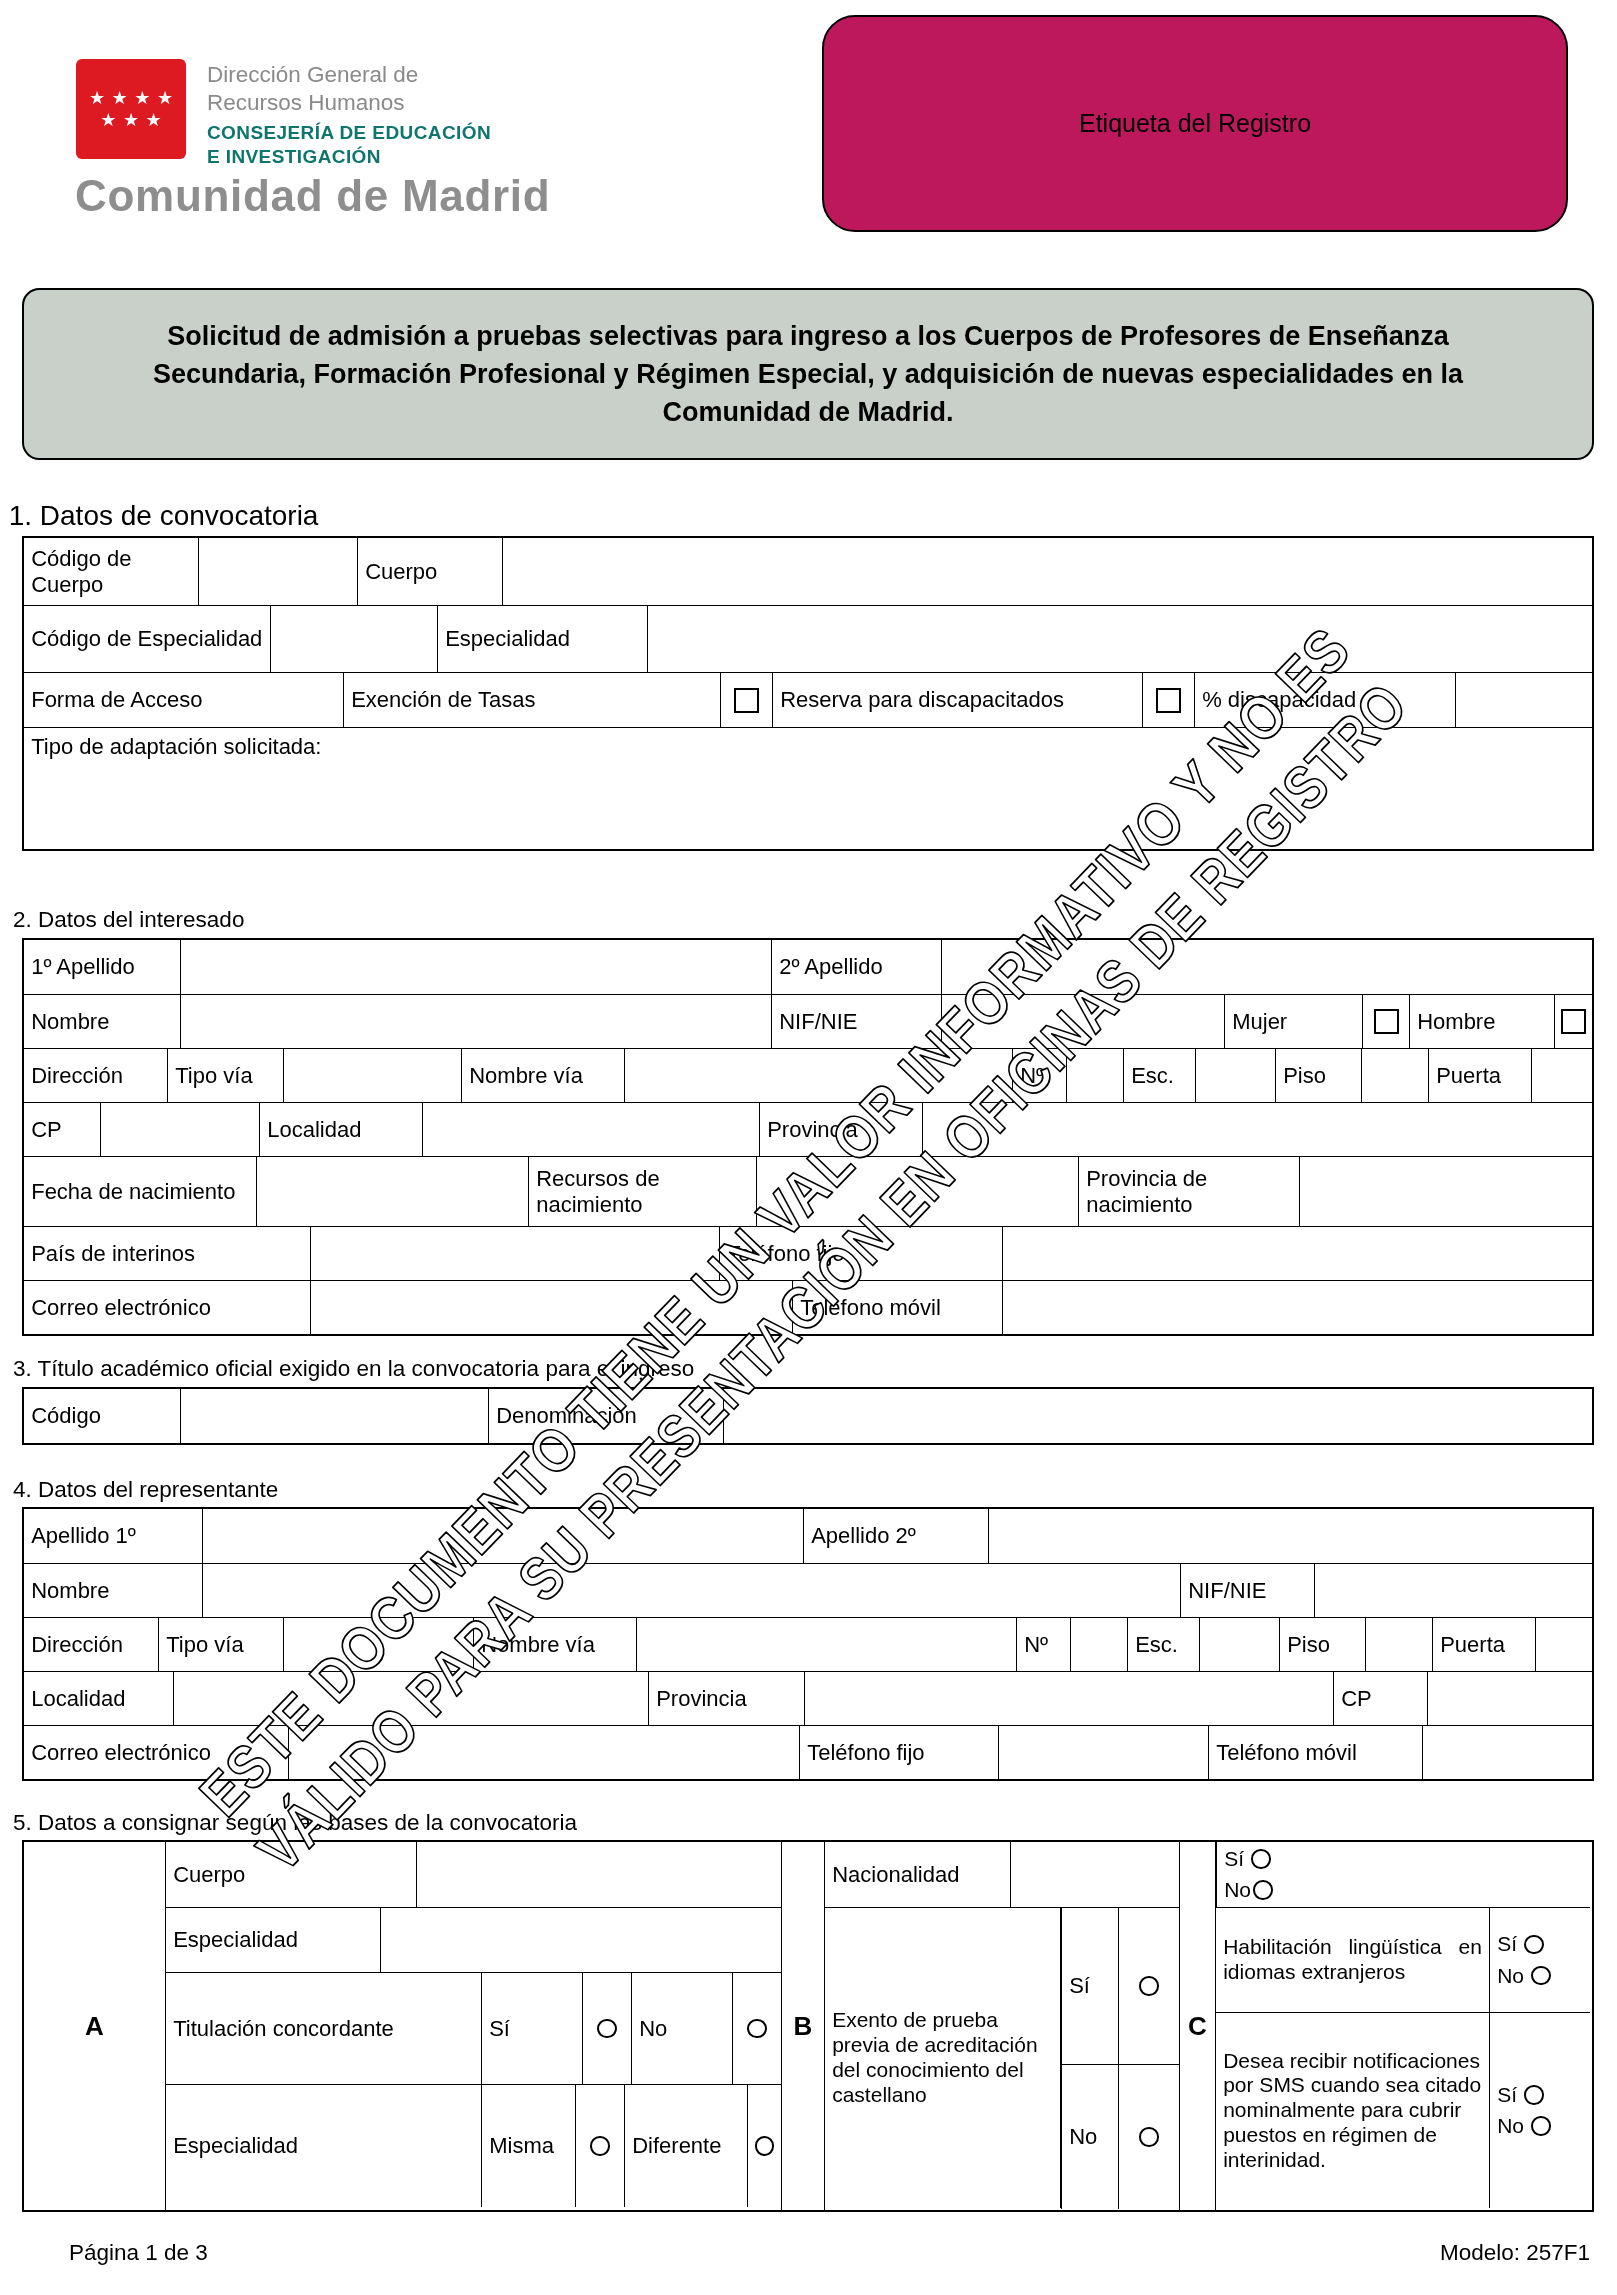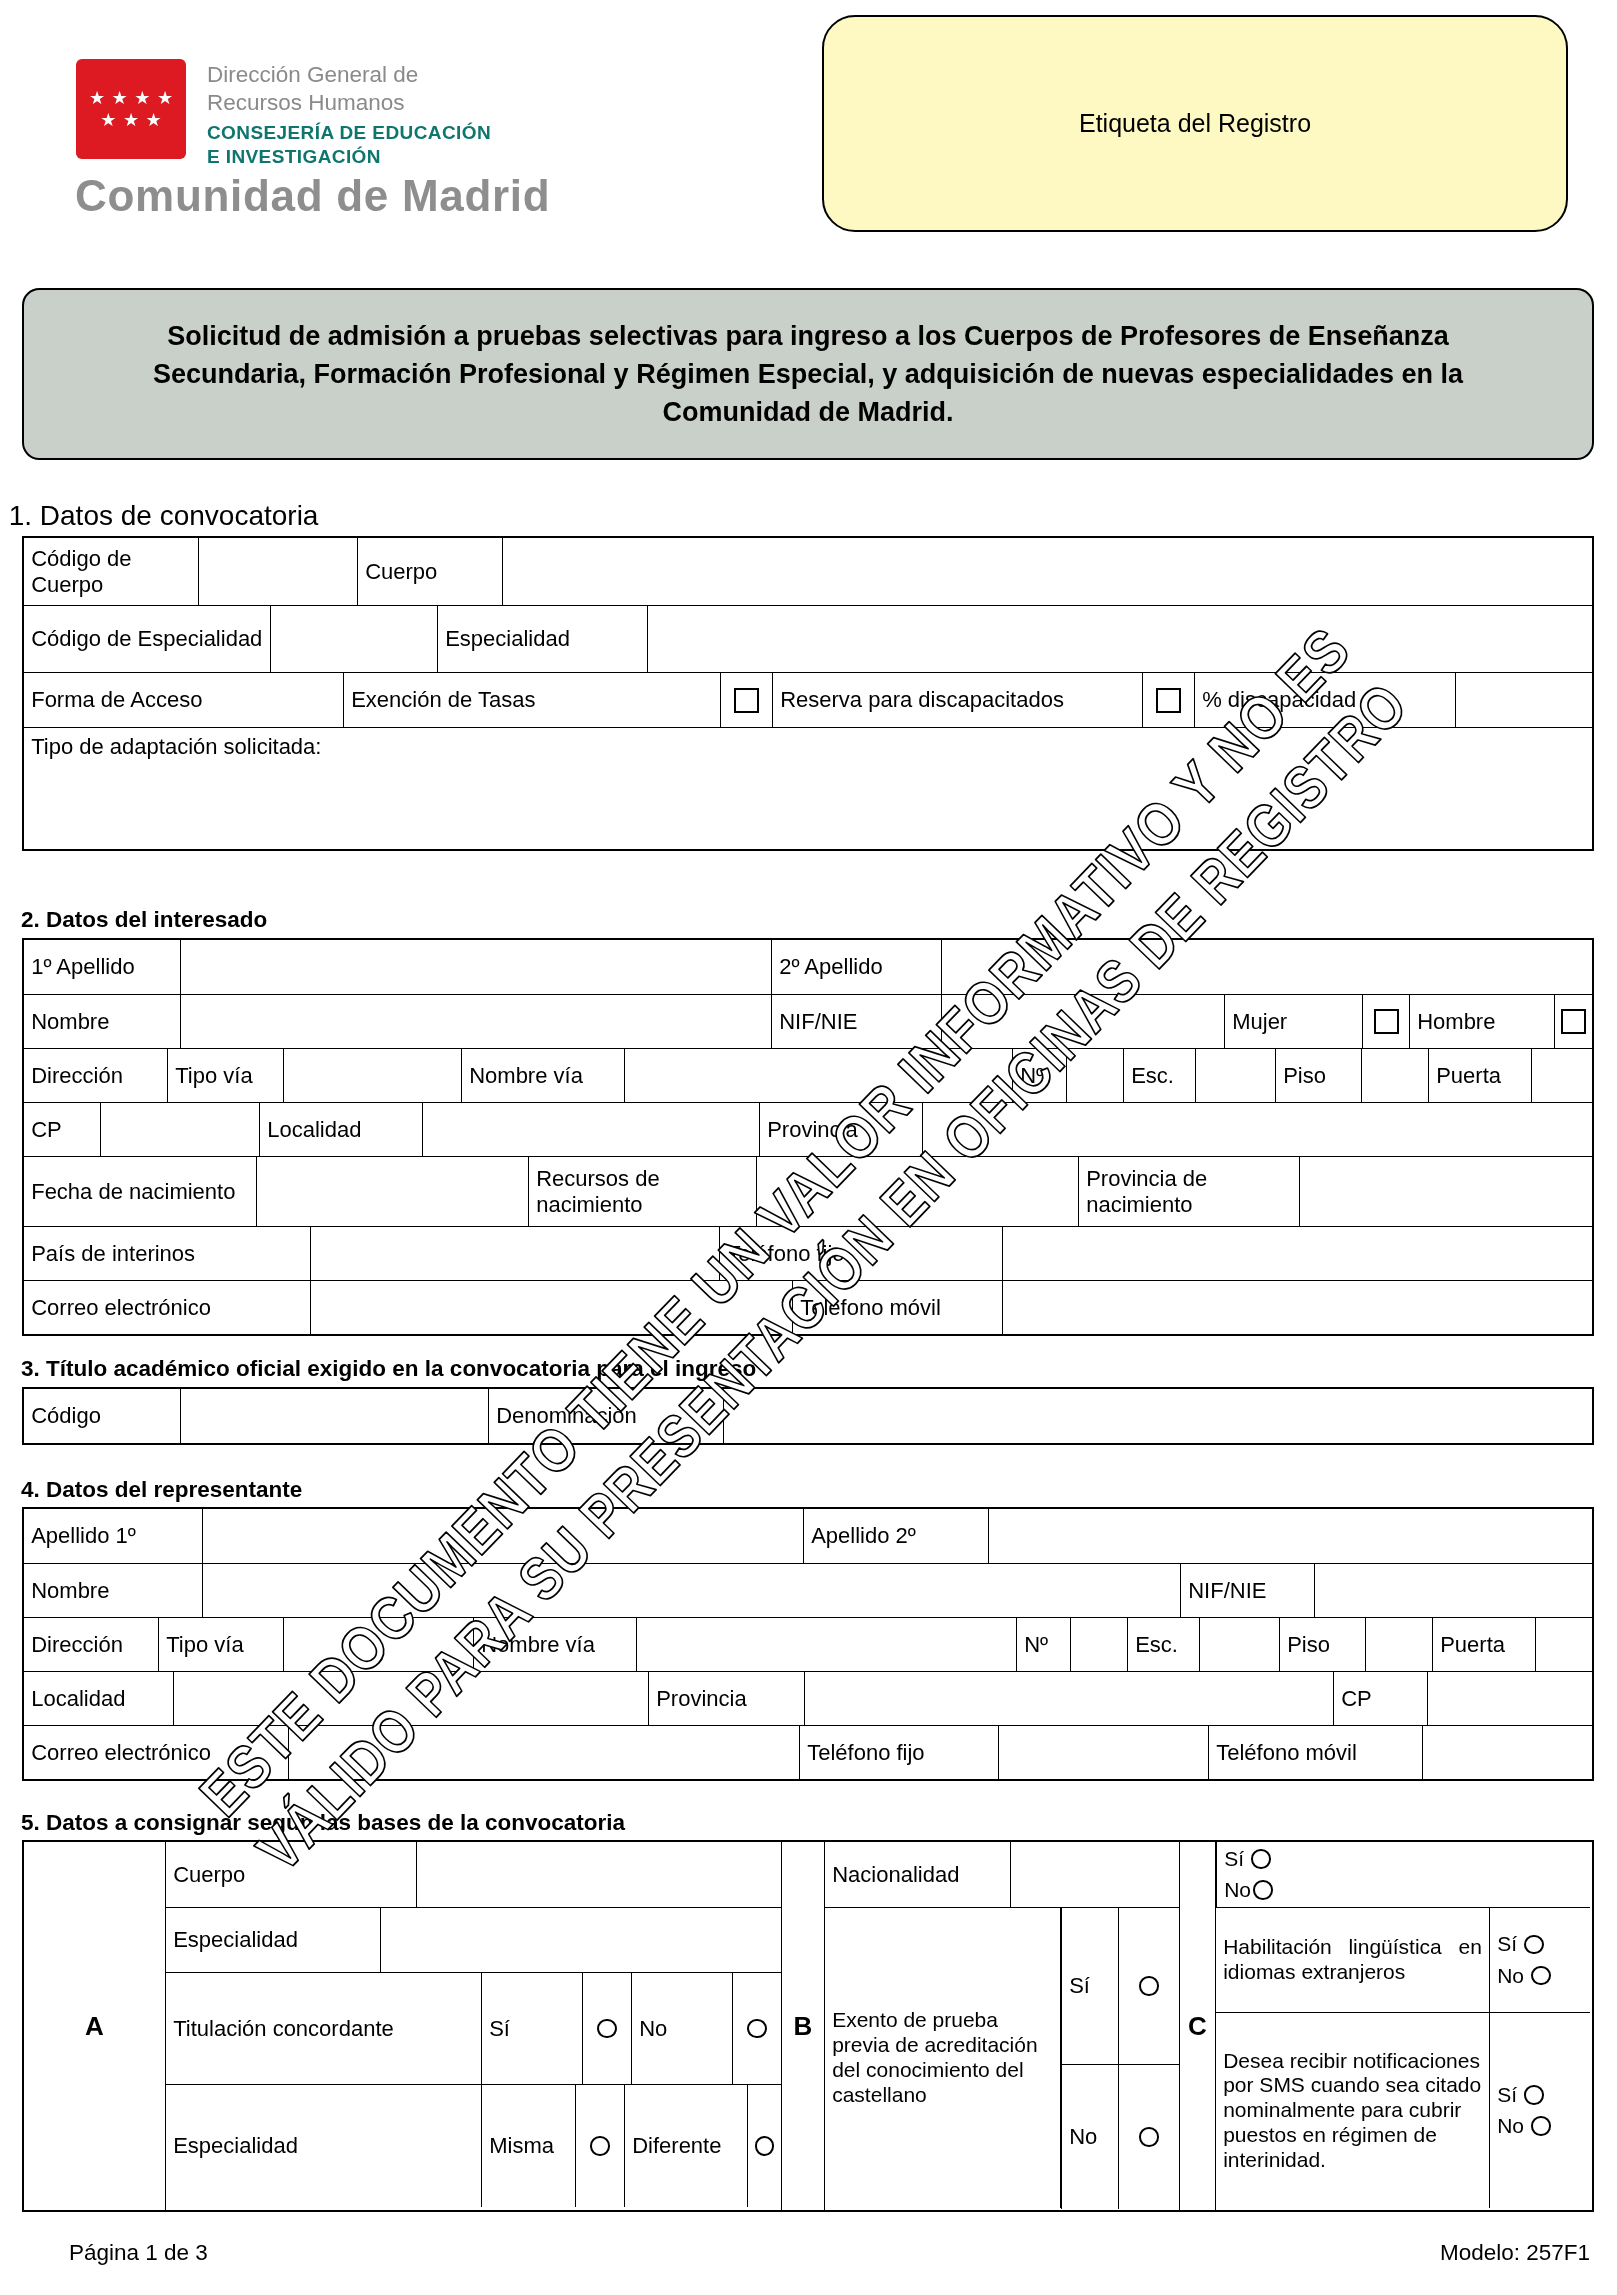--- a/index.html
+++ b/index.html
@@ -8,26 +8,26 @@
   .page{position:relative;width:1617px;height:2295px;background:#fff;font-family:"Liberation Sans",sans-serif;color:#000;overflow:hidden;}
 
   
   .logo-flag{position:absolute;left:76px;top:59px;width:110px;height:100px;background:#dd1a22;border-radius:5.8px;display:flex;flex-direction:column;align-items:center;justify-content:center;}
   .stars{color:#fff;font-size:18px;letter-spacing:6.5px;text-indent:6.5px;line-height:22.5px;text-align:center;}
   .dept{position:absolute;left:207px;top:61px;}
   .dept .g{font-size:22.5px;color:#8a8a8a;line-height:27.5px;}
   .dept .d{font-size:19px;font-weight:bold;color:#0f766e;line-height:24px;letter-spacing:0.4px;}
   .dept .sp{height:5px;}
   .brand{position:absolute;left:75px;top:171px;font-size:44px;font-weight:bold;color:#8e8e8e;letter-spacing:0.7px;}
-  .registry{position:absolute;left:822px;top:14.5px;width:746px;height:217px;border:2.2px solid #000;border-radius:33px;display:flex;align-items:center;justify-content:center;font-size:25px;background:#fef9c3;}
+  .registry{position:absolute;left:822px;top:14.5px;width:746px;height:217px;border:2.2px solid #000;border-radius:33px;display:flex;align-items:center;justify-content:center;font-size:25px;background:#be185d;}
 
   .titlebox{position:absolute;left:22px;top:288px;width:1572px;height:172px;background:#c9d0ca;border:2.2px solid #000;border-radius:17.4px;display:flex;align-items:center;justify-content:center;text-align:center;font-size:27px;font-weight:bold;line-height:1.42;padding:0 91px;}
 
   .sec-h1{position:absolute;left:8.7px;font-weight:normal;font-size:28px;}
-  .sec-h{position:absolute;left:13px;font-weight:bold;font-size:22.5px;margin-left:8px;}
+  .sec-h{position:absolute;left:13px;font-weight:normal;font-size:22.5px;}
 
   
   .ftable{position:absolute;left:22px;width:1572px;border:2.9px solid #000;background:#fff;}
   .frow{display:flex;border-top:1.4px solid #000;}
   .ftable > .frow:first-child{border-top:none;}
   .fc{flex:0 0 auto;border-left:1.4px solid #000;display:flex;align-items:center;padding:2.9px 7.2px;font-size:22px;line-height:1.18;overflow:hidden;}
   .frow > .fc:first-child,.t5row > .fc:first-child{border-left:none;}
   .grow{flex:1 1 auto !important;}
   .fc.top{align-items:flex-start;padding-top:5.8px;}
   .fc.cbc,.fc.circ{justify-content:center;}

